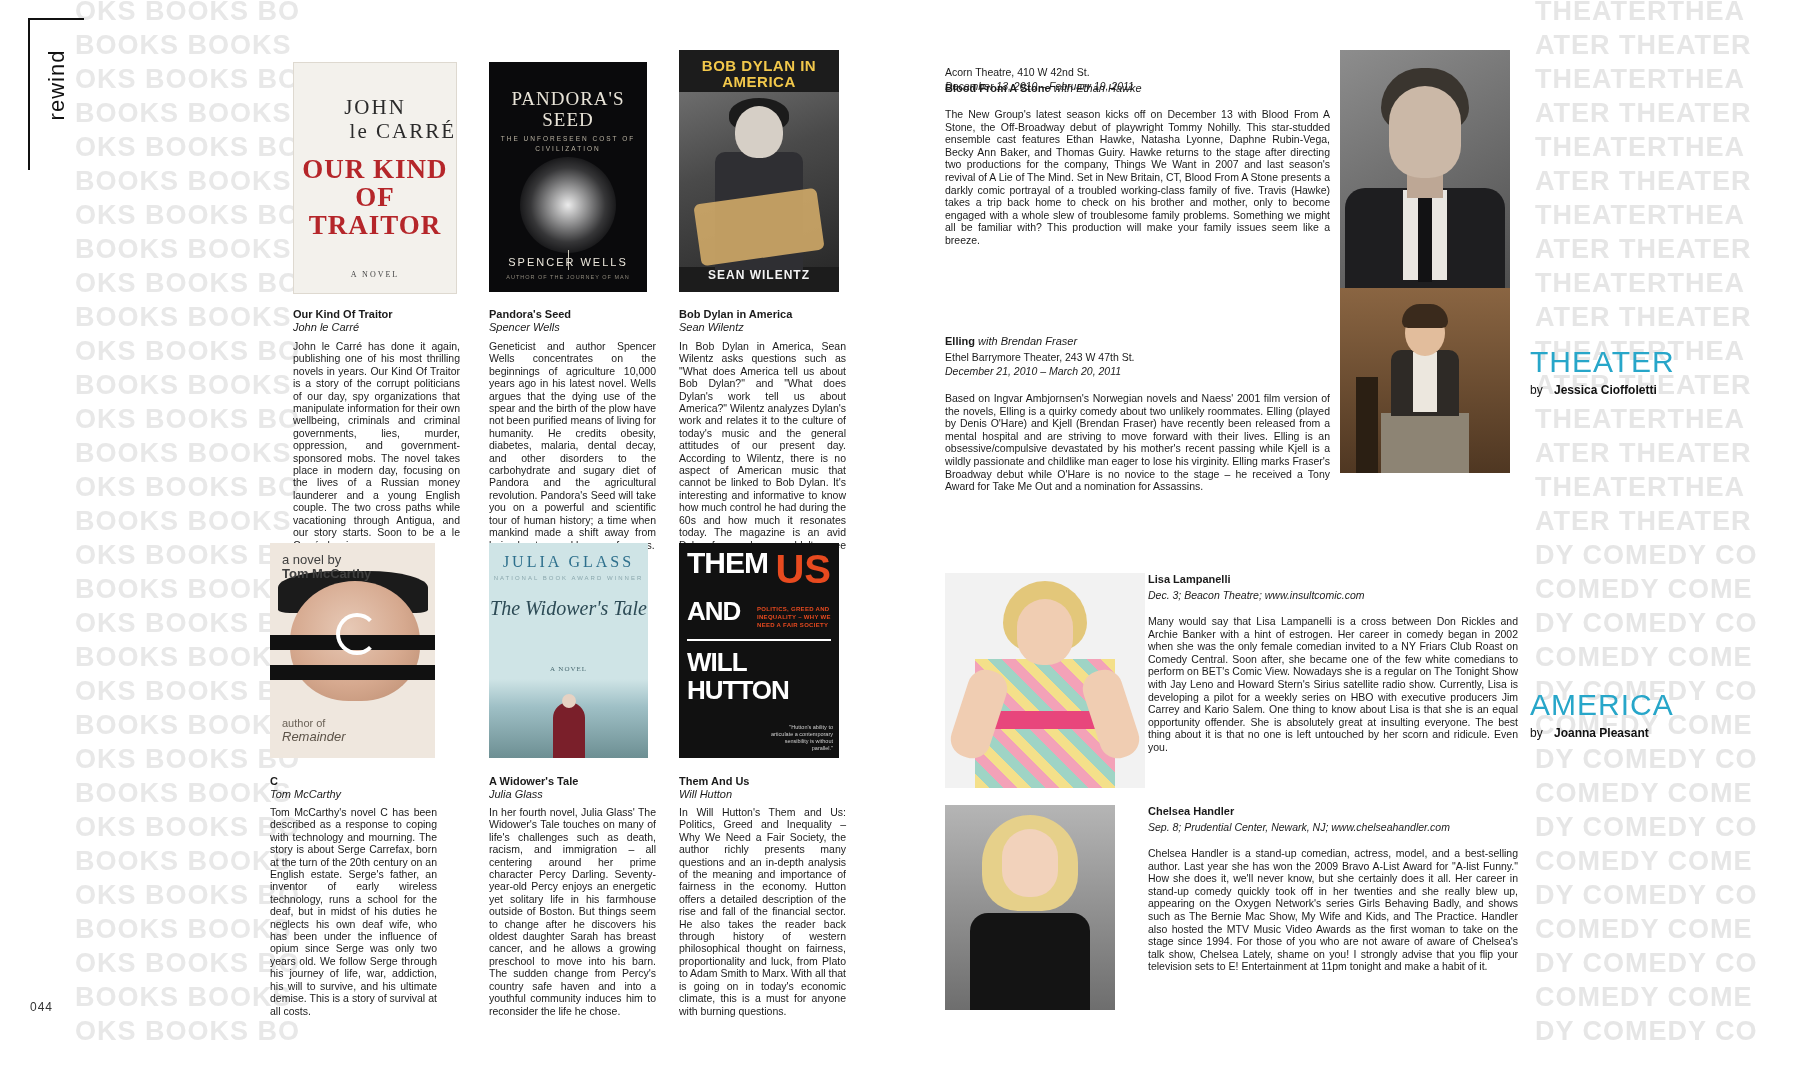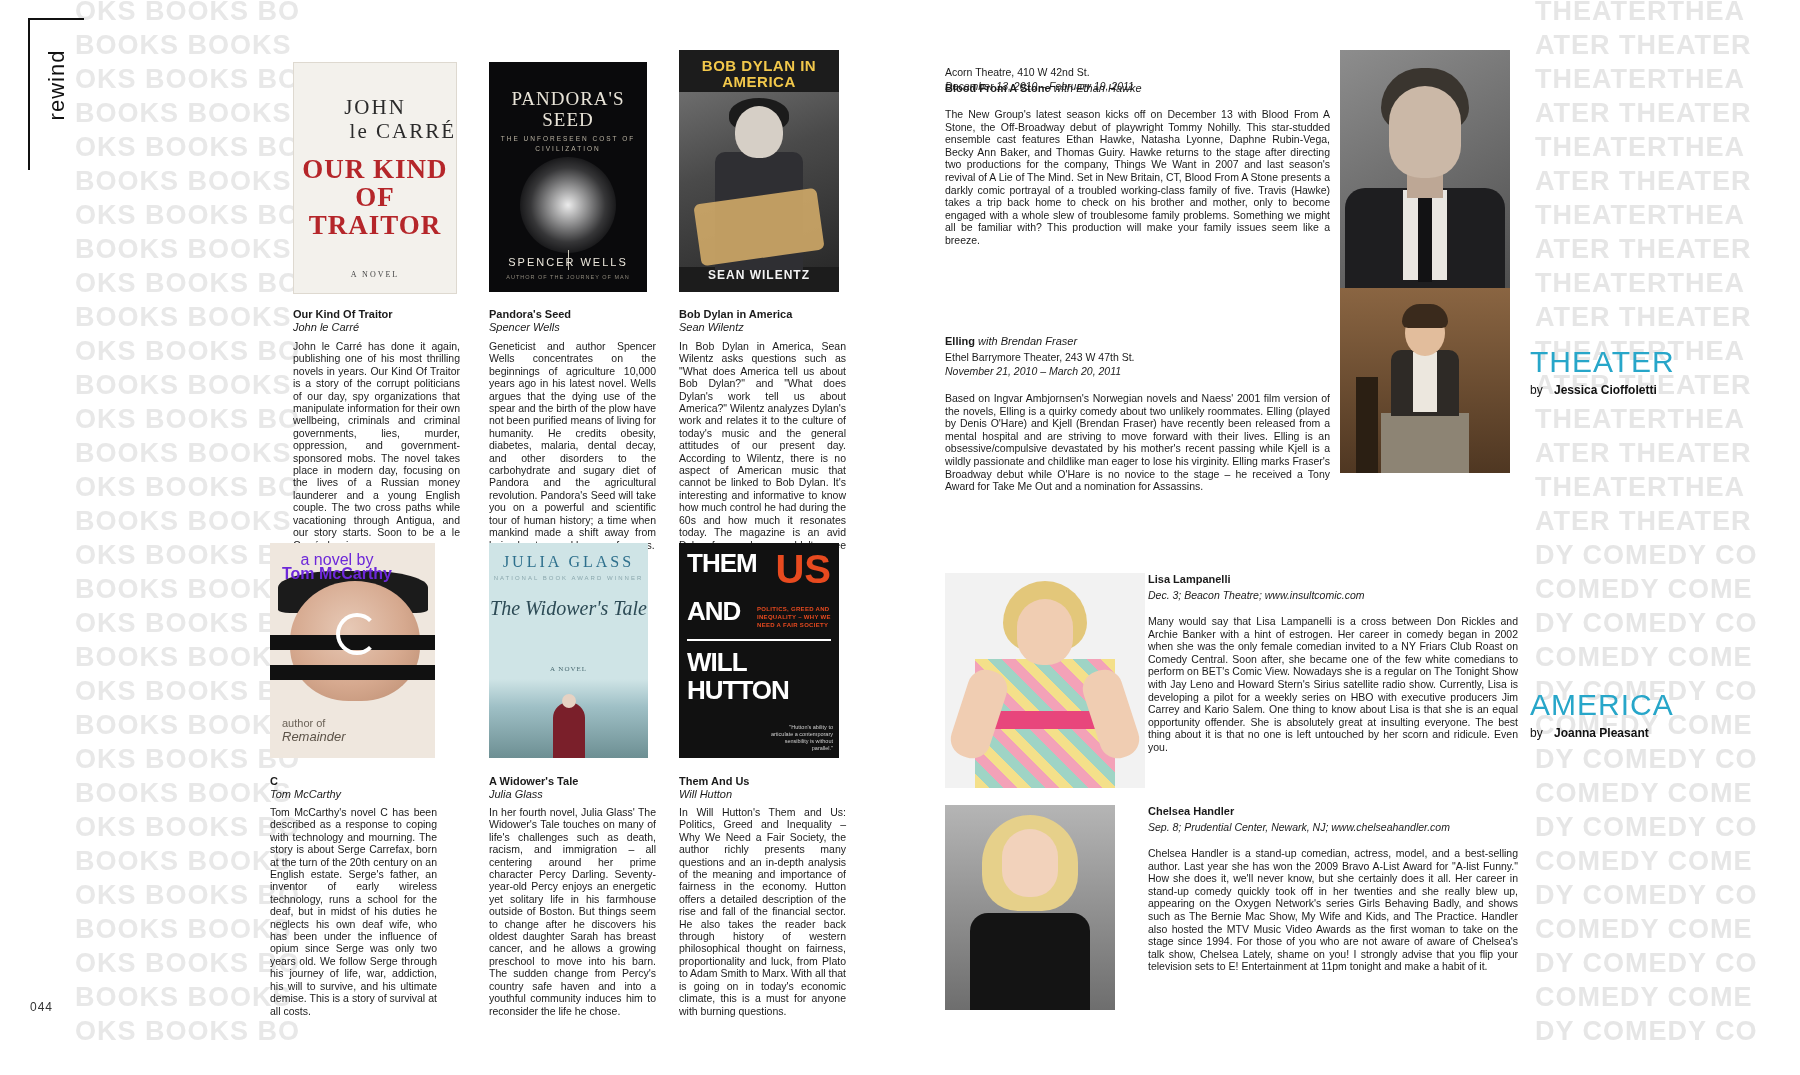--- a/index.html
+++ b/index.html
@@ -95,21 +95,21 @@
   #cover3 .c3photo{position:absolute;top:42px;left:0;width:100%;height:175px;
      background:linear-gradient(160deg,#6d6d6d 0%,#4a4a4a 40%,#2a2a2a 100%);}
   #cover3 .c3head{position:absolute;top:14px;left:50%;margin-left:-24px;width:48px;height:52px;border-radius:50% 50% 45% 45%;background:#d6cfc6;}
   #cover3 .c3hair{position:absolute;top:6px;left:50%;margin-left:-30px;width:60px;height:34px;border-radius:50% 50% 40% 40%;background:#1b1b1b;}
   #cover3 .c3body{position:absolute;top:60px;left:50%;margin-left:-44px;width:88px;height:118px;background:#2f2f33;border-radius:10px 10px 0 0;}
   #cover3 .c3guitar{position:absolute;top:104px;left:18px;width:124px;height:62px;background:#d9b06b;border-radius:6px;opacity:.85;transform:rotate(-8deg);}
   #cover3 .c3a{position:absolute;bottom:10px;left:0;width:100%;text-align:center;color:#f3f3f3;font-weight:bold;font-size:12px;letter-spacing:1px;}
 
   
   #cover4{left:270px;top:543px;width:165px;height:215px;background:#efe7de;}
-  #cover4 .c4top{position:absolute;top:10px;left:12px;color:#6d28d9;font-size:16px;line-height:14px;text-align:center;}
+  #cover4 .c4top{position:absolute;top:10px;left:12px;color:#404040;font-size:13px;line-height:14px;}
   #cover4 .c4name{font-weight:bold;}
   #cover4 .c4face{position:absolute;top:38px;left:20px;width:130px;height:120px;background:radial-gradient(circle at 45% 40%,#e7c9b6 0%,#d6a98f 55%,#b98a6e 100%);border-radius:50% 50% 45% 45%;}
   #cover4 .c4hat{position:absolute;top:28px;left:8px;width:150px;height:42px;background:#1b1b1b;border-radius:40% 40% 8% 8%;}
   #cover4 .c4stripe1{position:absolute;top:92px;left:0;width:100%;height:15px;background:#111;}
   #cover4 .c4stripe2{position:absolute;top:122px;left:0;width:100%;height:15px;background:#111;}
   #cover4 .c4cletter{position:absolute;top:70px;left:50%;margin-left:-17px;width:34px;height:34px;border:4px solid #fff;border-radius:50%;border-right-color:transparent;}
   #cover4 .c4bot{position:absolute;bottom:14px;left:12px;color:#6b6257;font-size:11px;line-height:14px;}
   #cover4 .c4rem{font-style:italic;font-size:13px;color:#5c5348;}
 
   
@@ -117,21 +117,21 @@
   #cover5 .c5a{position:absolute;top:10px;left:0;width:100%;text-align:center;color:#2d6f8c;font-family:"Liberation Serif",serif;font-size:16px;letter-spacing:3px;}
   #cover5 .c5l{position:absolute;top:32px;left:0;width:100%;text-align:center;color:#8aa7ad;font-size:6px;letter-spacing:2px;}
   #cover5 .c5t{position:absolute;top:54px;left:0;width:100%;text-align:center;color:#2c4a55;font-family:"Liberation Serif",serif;font-style:italic;font-size:20px;line-height:23px;}
   #cover5 .c5n{position:absolute;top:122px;left:0;width:100%;text-align:center;color:#4a6a72;font-family:"Liberation Serif",serif;font-size:7px;letter-spacing:1px;}
   #cover5 .c5sky{position:absolute;top:136px;left:0;width:100%;height:79px;background:linear-gradient(180deg,#cfe4e6 0%,#9fc0c6 35%,#6d8f93 100%);}
   #cover5 .c5fig{position:absolute;bottom:0;left:50%;margin-left:-16px;width:32px;height:56px;background:#7a1f2a;border-radius:16px 16px 0 0;}
   #cover5 .c5head{position:absolute;bottom:50px;left:50%;margin-left:-7px;width:14px;height:14px;border-radius:50%;background:#e6d2c3;}
 
   
   #cover6{left:679px;top:543px;width:160px;height:215px;background:#111;}
-  #cover6 .c6them{position:absolute;top:8px;left:8px;color:#fff;font-weight:bold;font-size:26px;line-height:24px;letter-spacing:-1px;}
+  #cover6 .c6them{position:absolute;top:8px;left:8px;color:#fff;font-weight:bold;font-size:30px;line-height:24px;letter-spacing:-1px;}
   #cover6 .c6and{position:absolute;top:56px;left:8px;color:#fff;font-weight:bold;font-size:26px;line-height:24px;letter-spacing:-1px;}
   #cover6 .c6us{position:absolute;top:8px;right:8px;color:#e84a1f;font-weight:bold;font-size:40px;line-height:36px;}
   #cover6 .c6sub{position:absolute;top:62px;right:8px;width:74px;color:#e84a1f;font-size:6px;line-height:8px;font-weight:bold;letter-spacing:0.3px;}
   #cover6 .c6rule{position:absolute;top:96px;left:8px;width:144px;height:2px;background:#fff;}
   #cover6 .c6will{position:absolute;top:106px;left:8px;color:#fff;font-weight:bold;font-size:26px;line-height:26px;letter-spacing:-1px;}
   #cover6 .c6hut{position:absolute;top:134px;left:8px;color:#fff;font-weight:bold;font-size:26px;line-height:26px;letter-spacing:-1px;}
   #cover6 .c6quote{position:absolute;bottom:6px;right:6px;width:64px;color:#cfcfcf;font-size:5.5px;line-height:7px;text-align:right;}
 
   
   .ev-title{position:absolute;font-size:11px;font-weight:bold;}
@@ -362,21 +362,21 @@
     <div class="neck"></div>
     <div class="hair"></div>
     <div class="face"></div>
   </div>
 
   <div class="ev-title" style="left:945px;top:335px;width:420px;">
     <span>Elling</span>
     <span class="reg">with Brendan Fraser</span>
   </div>
   <div class="ev-line" style="left:945px;top:351px;width:420px;">Ethel Barrymore Theater, 243 W 47th St.</div>
-  <div class="ev-line it" style="left:945px;top:365px;width:420px;">November 21, 2010 – March 20, 2011</div>
+  <div class="ev-line it" style="left:945px;top:365px;width:420px;">December 21, 2010 – March 20, 2011</div>
   <div class="ev-body" style="left:945px;top:392px;width:385px;">Based on Ingvar Ambjornsen's Norwegian novels and Naess' 2001 film version of the novels, Elling is a quirky comedy about two unlikely roommates. Elling (played by Denis O'Hare) and Kjell (Brendan Fraser) have recently been released from a mental hospital and are striving to move forward with their lives. Elling is an obsessive/compulsive devastated by his mother's recent passing while Kjell is a wildly passionate and childlike man eager to lose his virginity. Elling marks Fraser's Broadway debut while O'Hare is no novice to the stage – he received a Tony Award for Take Me Out and a nomination for Assassins.</div>
   <div class="photo" id="ph-fraser">
     <div class="wall"></div>
     <div class="chair"></div>
     <div class="legs"></div>
     <div class="vest"></div>
     <div class="shirtf"></div>
     <div class="head"></div>
     <div class="hair"></div>
   </div>

